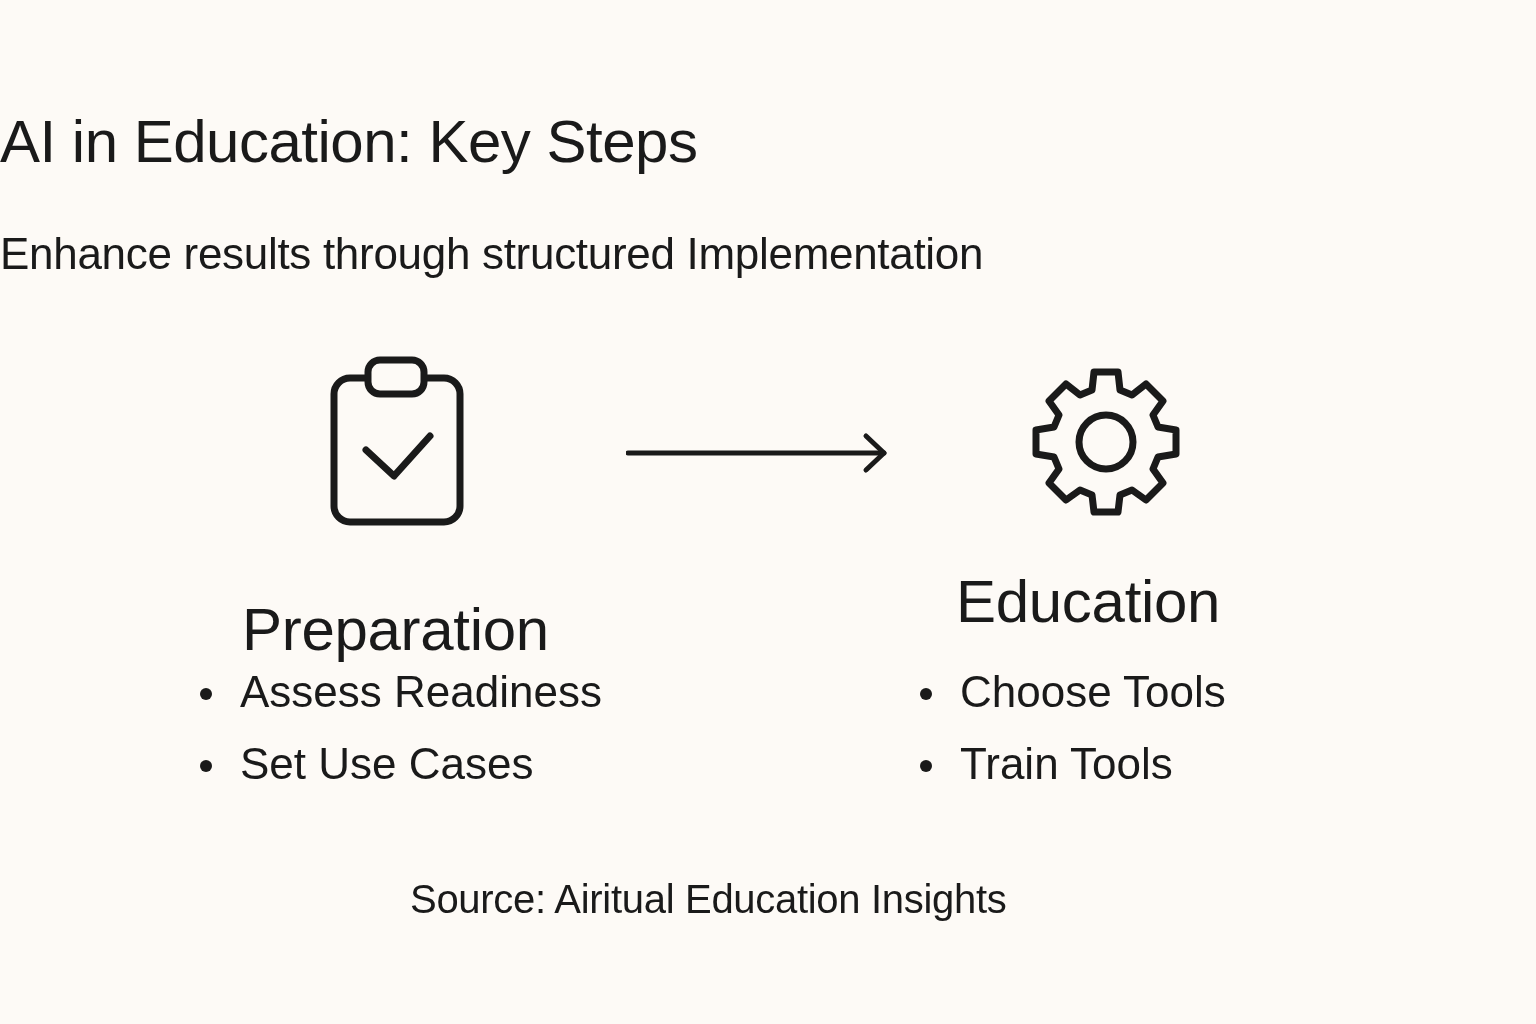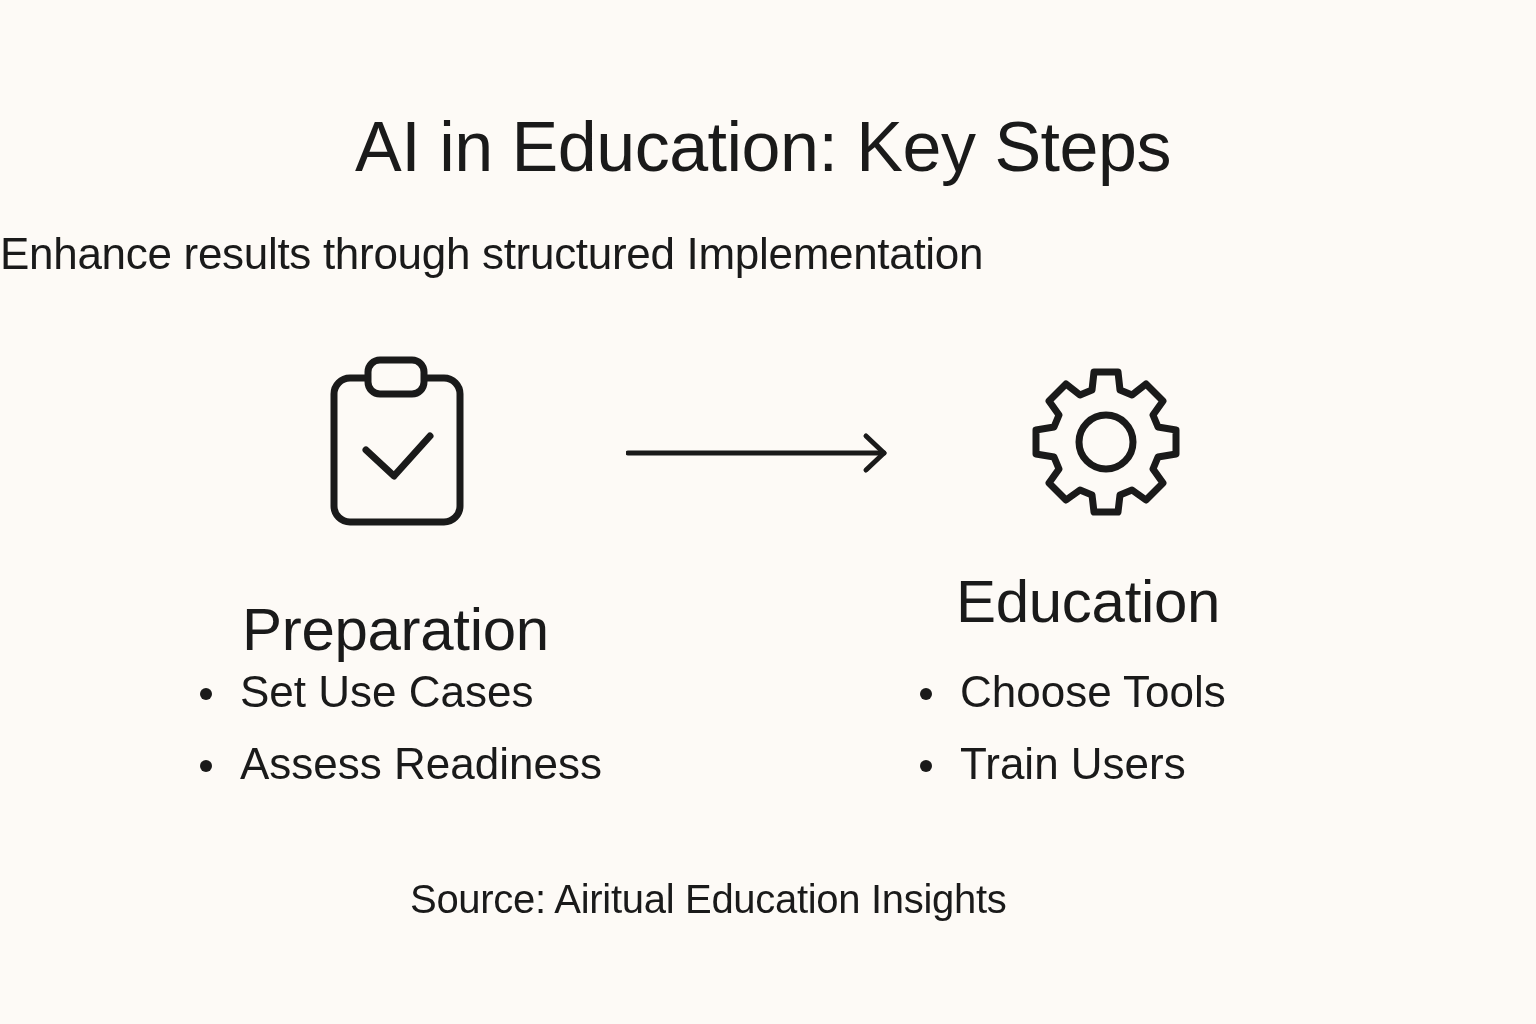--- a/index.html
+++ b/index.html
@@ -13,26 +13,25 @@
       position: relative;
       overflow: hidden;
       font-family: "Liberation Sans", "DejaVu Sans", sans-serif;
       color: #1a1a1a;
     }
     .title {
       position: absolute;
       left: 0;
       width: 1500px;
       top: 112px;
-      text-align: center;
-      font-size: 70px;
+      text-align: left;
+      font-size: 60px;
       font-weight: 400;
       letter-spacing: -0.5px;
       line-height: 1;
-      margin-left: 13px;
     }
     .subtitle {
       position: absolute;
       left: 0;
       width: 1520px;
       top: 232px;
       text-align: left;
       font-size: 44px;
       line-height: 1;
       letter-spacing: -0.3px;
@@ -123,33 +122,33 @@
   <svg width="172" height="172" viewBox="-86 -86 172 172">
     <path d="M -12 -78 L 12 -78 L 14 -60 L 26 -55 L 40 -66 L 57 -49 L 47 -35 L 52 -23 L 70 -20 L 70 4 L 52 7 L 47 19 L 57 33 L 40 50 L 26 40 L 14 45 L 12 62 L -12 62 L -14 45 L -26 40 L -40 50 L -57 33 L -47 19 L -52 7 L -70 4 L -70 -20 L -52 -23 L -47 -35 L -57 -49 L -40 -66 L -26 -55 L -14 -60 Z" transform="translate(0,8)" fill="none" stroke="#1a1a1a" stroke-width="7" stroke-linejoin="round"></path>
     <circle cx="0" cy="0" r="27" fill="none" stroke="#1a1a1a" stroke-width="7"></circle>
   </svg>
 </div>
 
 <div class="step-title left">Preparation</div>
 <ul class="bullets left">
   <li>
     <span class="bullet-dot"></span>
-    <span>Set Use Cases</span>
+    <span>Assess Readiness</span>
   </li>
   <li>
     <span class="bullet-dot"></span>
-    <span>Assess Readiness</span>
+    <span>Set Use Cases</span>
   </li>
 </ul>
 
 <div class="step-title right">Education</div>
 <ul class="bullets right">
   <li>
     <span class="bullet-dot"></span>
     <span>Choose Tools</span>
   </li>
   <li>
     <span class="bullet-dot"></span>
-    <span>Train Users</span>
+    <span>Train Tools</span>
   </li>
 </ul>
 
 <div class="source">Source: Airitual Education Insights</div>
 
 </body></html>

